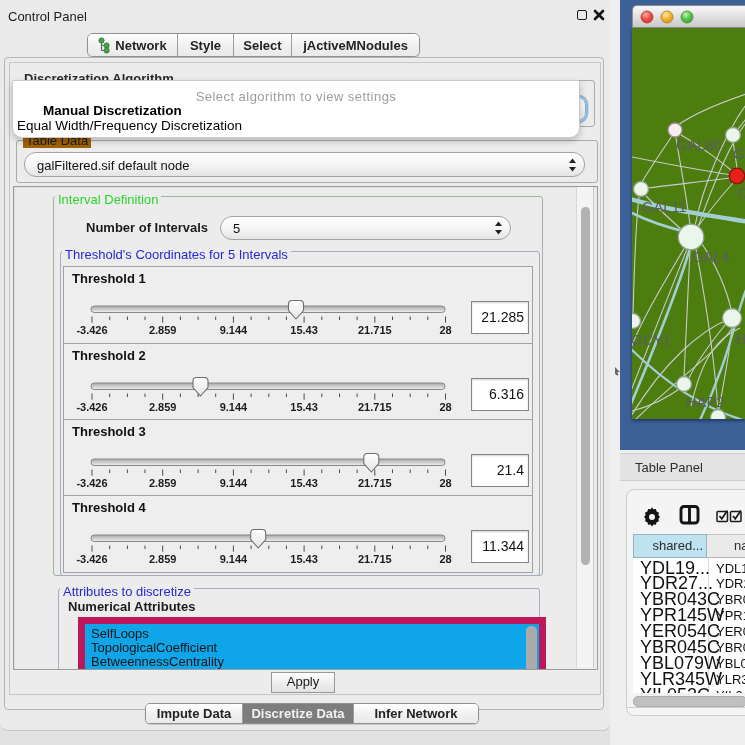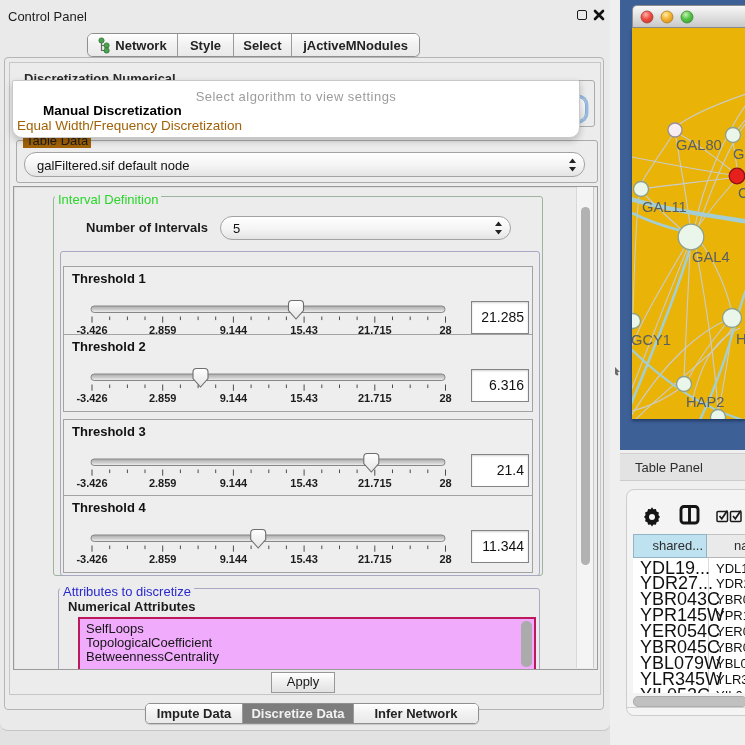--- a/index.html
+++ b/index.html
@@ -56,21 +56,21 @@
  <div class="sg" style="width:57px;">Select</div>
  <div class="sg" style="width:127px;">jActiveMNodules</div>
 </div>
 
 <div class="abs" style="left:4px;top:57px;width:598px;height:651px;border:1px solid #b5b5b5;
  border-radius:4px;background:#ebebeb;"></div>
 
 <div class="abs" style="left:9px;top:62px;width:590px;height:631px;border:1px solid #c6c6c6;background:#ececec;"></div>
 
 <div class="grp" style="left:16px;top:80px;width:577px;height:45px;"></div>
-<div class="abs t13 bold" style="left:24px;top:71px;color:#2b2b2b;">Discretization Numerical</div>
+<div class="abs t13 bold" style="left:24px;top:71px;color:#2b2b2b;">Discretization Algorithm</div>
 
 <div class="abs" style="left:548px;top:97px;width:36px;height:22px;border-radius:8px;
  border:1px solid #88aed6;background:linear-gradient(#fdfdfd,#e9e9e9);
  box-shadow:0 0 0 2.5px rgba(100,155,215,.62);"></div>
 
 <div class="grp" style="left:16px;top:140px;width:580px;height:41px;"></div>
 <div class="abs t13" style="left:23px;top:133px;background:#a16207;padding:0 3px;">Table Data</div>
 <div class="combo" style="left:24px;top:152px;width:559px;height:23px;">
  <span class="ctext">galFiltered.sif default node</span>
  <svg class="carrows" viewBox="0 0 9 14">
@@ -87,20 +87,21 @@
  <div class="abs t13 bold" style="left:72px;top:33px;">Number of Intervals</div>
  <div class="combo" style="left:206px;top:29px;width:289px;height:22px;">
   <span class="ctext">5</span>
   <svg class="carrows" viewBox="0 0 9 14">
         <path d="M4.5 0.5 L8 5 H1 Z" fill="#222"></path>
         <path d="M4.5 13.5 L1 9 H8 Z" fill="#222"></path>
       </svg>
  </div>
 
  <div class="grp" style="left:46px;top:64px;width:478px;height:323px;border-color:#a9a9c4;"></div>
+ <div class="grplbl" style="left:48px;top:56px;color:#2828cf;">Threshold's Coordinates for 5 Intervals</div>
 
  <div class="tbox" style="top:78.5px;">
   <div class="ttl">Threshold 1</div>
   <svg class="abs" style="left:0;top:0;" width="468" height="76" viewBox="0 0 468 76">
    <defs>
     <linearGradient id="trk1" x1="0" y1="0" x2="0" y2="1">
      <stop offset="0" stop-color="#a9a9a9"></stop>
             <stop offset=".55" stop-color="#cecece"></stop>
             <stop offset="1" stop-color="#f2f2f2"></stop>
     </linearGradient>
@@ -134,21 +135,21 @@
    <text x="28.0" y="67" text-anchor="middle" font-size="11" font-weight="bold" fill="#1c1c1c" font-family="Liberation Sans">-3.426</text>
         <text x="98.7" y="67" text-anchor="middle" font-size="11" font-weight="bold" fill="#1c1c1c" font-family="Liberation Sans">2.859</text>
         <text x="169.4" y="67" text-anchor="middle" font-size="11" font-weight="bold" fill="#1c1c1c" font-family="Liberation Sans">9.144</text>
         <text x="240.1" y="67" text-anchor="middle" font-size="11" font-weight="bold" fill="#1c1c1c" font-family="Liberation Sans">15.43</text>
         <text x="310.8" y="67" text-anchor="middle" font-size="11" font-weight="bold" fill="#1c1c1c" font-family="Liberation Sans">21.715</text>
         <text x="381.5" y="67" text-anchor="middle" font-size="11" font-weight="bold" fill="#1c1c1c" font-family="Liberation Sans">28</text>
    <path transform="translate(223.5,32.5)" d="M1 4.5 Q1 1 4.5 1 L12.5 1 Q16 1 16 4.5 L16 11 L8.5 19.5 L1 11 Z" fill="url(#thm1)" stroke="#6e6e6e" stroke-width="1.1"></path>
   </svg>
   <div class="tfield">21.285</div>
  </div>
- <div class="tbox" style="top:147px;">
+ <div class="tbox" style="top:156px;">
   <div class="ttl">Threshold 2</div>
   <svg class="abs" style="left:0;top:0;" width="468" height="76" viewBox="0 0 468 76">
    <defs>
     <linearGradient id="trk2" x1="0" y1="0" x2="0" y2="1">
      <stop offset="0" stop-color="#a9a9a9"></stop>
             <stop offset=".55" stop-color="#cecece"></stop>
             <stop offset="1" stop-color="#f2f2f2"></stop>
     </linearGradient>
     <linearGradient id="thm2" x1="0" y1="0" x2="0" y2="1">
      <stop offset="0" stop-color="#ffffff"></stop>
@@ -276,21 +277,21 @@
         <text x="310.8" y="67" text-anchor="middle" font-size="11" font-weight="bold" fill="#1c1c1c" font-family="Liberation Sans">21.715</text>
         <text x="381.5" y="67" text-anchor="middle" font-size="11" font-weight="bold" fill="#1c1c1c" font-family="Liberation Sans">28</text>
    <path transform="translate(185.7,32.5)" d="M1 4.5 Q1 1 4.5 1 L12.5 1 Q16 1 16 4.5 L16 11 L8.5 19.5 L1 11 Z" fill="url(#thm4)" stroke="#6e6e6e" stroke-width="1.1"></path>
   </svg>
   <div class="tfield">11.344</div>
  </div>
 
  <div class="grp" style="left:44px;top:401px;width:480px;height:95px;border-color:#a9a9c4;"></div>
  <div class="grplbl" style="left:46px;top:393px;color:#2828cf;">Attributes to discretize</div>
  <div class="abs t13 bold" style="left:54px;top:412px;">Numerical Attributes</div>
- <div class="abs" style="left:64px;top:430px;width:454px;height:60px;background:#f0abfc;border:2px solid #be185d;">
+ <div class="abs" style="left:64px;top:430px;width:454px;height:60px;background:#0ea5e9;border:7px solid #be185d;">
    <div style="font-size:13px;color:#151515;padding:3px 0 0 6px;line-height:13.8px;">SelfLoops<br>TopologicalCoefficient<br>BetweennessCentrality</div>
    <div class="abs" style="right:2px;top:2px;width:11px;height:46px;background:#ababab;border-radius:5px;"></div>
  </div>
 
  <div class="abs" style="left:562px;top:0;width:18px;height:481px;background:#f4f4f4;border-left:1px solid #d8d8d8;border-right:1px solid #c9c9c9;box-sizing:border-box;"></div>
  <div class="abs" style="left:567px;top:20px;width:9px;height:358px;background:#b2b2b2;border-radius:4.5px;"></div>
 </div>
 
 <div class="abs" style="left:271px;top:672px;width:62px;height:19px;border:1px solid #989898;border-radius:0;
  background:linear-gradient(#ffffff,#efefef 50%,#e2e2e2);font-size:13px;color:#181818;
@@ -299,21 +300,21 @@
  <div class="sg" style="width:96px;">Impute Data</div>
  <div class="sg on" style="width:110px;">Discretize Data</div>
  <div class="sg" style="width:124px;">Infer Network</div>
 </div>
 
 <div class="abs" style="left:12px;top:80px;width:566px;height:56px;background:#fff;
  border:1px solid #c9c9c9;border-radius:2px 2px 10px 10px;
  box-shadow:0 3px 7px rgba(0,0,0,.22);z-index:50;">
  <div class="abs" style="left:0;right:0;top:8px;text-align:center;font-size:13px;letter-spacing:.45px;color:#9c9c9c;">Select algorithm to view settings</div>
  <div class="abs bold" style="font-size:13.5px;left:5px;top:21.5px;color:#000;padding-left:25px;">Manual Discretization</div>
- <div class="abs" style="font-size:13.5px;left:4px;top:37px;color:#a16207;">Equal Width/Frequency Discretization</div>
+ <div class="abs" style="font-size:13.5px;left:4px;top:37px;color:#000000;">Equal Width/Frequency Discretization</div>
 </div>
 
 <div class="abs" style="left:610px;top:0;width:10px;height:745px;background:#efefef;"></div>
 <svg class="abs" style="left:613px;top:366px;" width="8" height="10" viewBox="0 0 8 10">
     <path d="M2 8 L2 1 L7 6 L4.5 6 L5.5 9 L4 9.5 Z" fill="#4a4a4a" opacity=".8"></path>
   </svg>
 <div class="abs" style="left:620px;top:450px;width:125px;height:295px;background:#efefef;"></div>
 
 <div class="abs" style="left:620px;top:0;width:125px;height:450px;background:#3d6097;"></div>
 <div class="abs" style="left:632px;top:5px;width:113px;height:23px;
@@ -334,21 +335,21 @@
   <radialGradient id="gl" cx=".4" cy=".3" r=".8">
         <stop offset="0" stop-color="#c4f3b4"></stop>
         <stop offset=".5" stop-color="#52c246"></stop>
         <stop offset="1" stop-color="#3da335"></stop>
       </radialGradient>
  </defs>
  <circle cx="15" cy="12" r="6" fill="url(#rl)" stroke="#a53b33" stroke-width=".8"></circle>
  <circle cx="35" cy="12" r="6" fill="url(#yl)" stroke="#ad7d20" stroke-width=".8"></circle>
  <circle cx="55" cy="12" r="6" fill="url(#gl)" stroke="#3c8a33" stroke-width=".8"></circle>
 </svg>
-<div class="abs" style="left:632px;top:28px;width:113px;height:391px;background:#eab308;overflow:hidden;
+<div class="abs" style="left:632px;top:28px;width:113px;height:391px;background:#4d7c0f;overflow:hidden;
  box-shadow:0 2px 3px rgba(10,25,60,.55);">
 <svg width="113" height="391" viewBox="0 0 113 391" style="position:absolute;left:0;top:0;">
 <g fill="none" stroke="#c9cccd" stroke-width="1.1">
  <path d="M114 66 C 85 76 60 87 46 97"></path>
  <path d="M40 108 C 28 126 14 146 9 156"></path>
  <path d="M49 107 C 70 119 92 136 100 143"></path>
  <path d="M44 110 C 49 140 55 172 58 197"></path>
  <path d="M113 78 C 92 108 70 160 63 198"></path>
  <path d="M113 96 C 95 120 78 165 66 199"></path>
  <path d="M101 155 C 85 173 72 190 65 200"></path>

